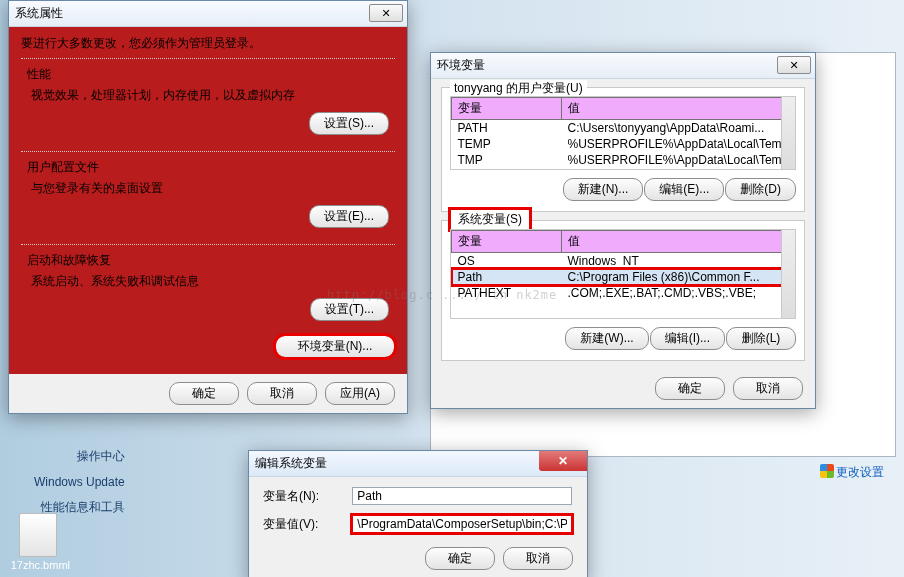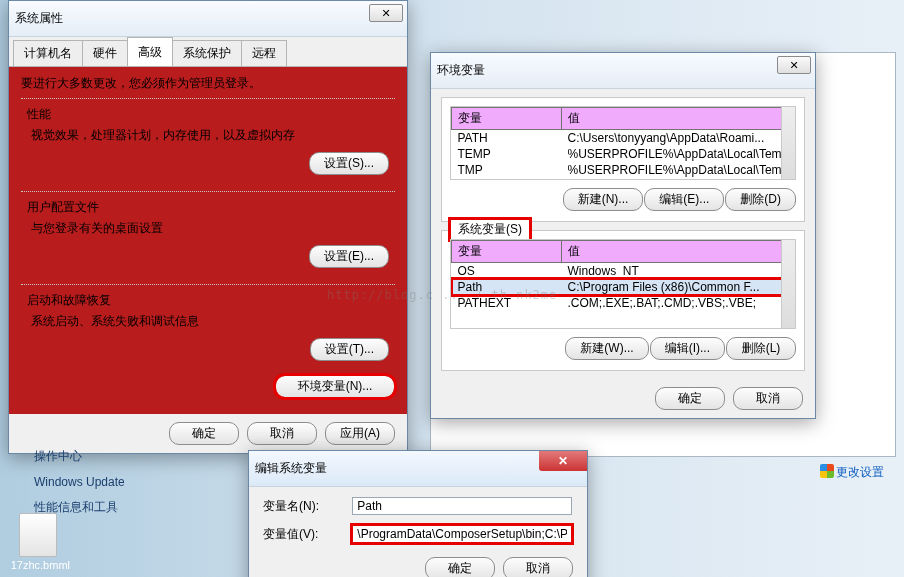--- a/index.html
+++ b/index.html
@@ -32,21 +32,21 @@
     background:
       conic-gradient(#e84a1e 0 90deg, #6cbb2a 90deg 180deg, #f6c40f 180deg 270deg, #2a8ee3 270deg 360deg);
   }
   .window {
     position: absolute;
     background: #f0f0f0;
     border: 1px solid #6b88a6;
     box-shadow: 0 4px 18px rgba(0,0,0,.35);
   }
   .titlebar {
-    height: 36px;
+    height: 26px;
     background: linear-gradient(#f8fbff,#e5edf6);
     border-bottom: 1px solid #c9d4df;
     display: flex;
     align-items: center;
     padding: 0 6px;
     position: relative;
   }
   .titlebar .title { flex: 1; }
   .close-x, .win-close {
     position: absolute;
@@ -179,20 +179,21 @@
   .under-btns {
     display: flex;
     justify-content: flex-end;
     gap: 1px;
     margin-top: 8px;
   }
   .sidebar-links {
     position: absolute;
     left: 34px;
     top: 448px;
+    text-align: right;
   }
   .sidebar-links a {
     display: block;
     color: #1a3e6d;
     text-decoration: none;
     margin-bottom: 10px;
   }
   .change-settings {
     position: absolute;
     right: 20px; top: 464px;
@@ -250,27 +251,20 @@
 <div class="desktop-bg"></div>
 <div class="win-orb"></div>
 
 <div class="panel-border" style="left:430px; top:52px; right:8px; height:405px;"></div>
 
 <div class="window" style="left:8px; top:0; width:400px;">
   <div class="titlebar">
     <span class="title">系统属性</span>
     <span class="close-x">✕</span>
   </div>
-  <div class="tabs">
-    <div class="tab">计算机名</div>
-    <div class="tab">硬件</div>
-    <div class="tab active">高级</div>
-    <div class="tab">系统保护</div>
-    <div class="tab">远程</div>
-  </div>
   <div class="tab-body">
     <div>要进行大多数更改，您必须作为管理员登录。</div>
 
     <div class="section">
       <h4>性能</h4>
       <p>视觉效果，处理器计划，内存使用，以及虚拟内存</p>
       <div class="btn-row-right">
         <span class="btn">设置(S)...</span>
       </div>
     </div>
@@ -302,20 +296,21 @@
   </div>
 </div>
 
 <div class="window" style="left:430px; top:52px; width:386px;">
   <div class="titlebar">
     <span class="title">环境变量</span>
     <span class="close-x">✕</span>
   </div>
 
   <div class="groupbox">
+    <span class="legend">tonyyang 的用户变量(U)</span>
     <div class="vars-scroll">
       <table class="vars">
         <tbody>
             <tr>
               <th style="width:110px">变量</th>
             <th>值</th>
             </tr>
         <tr>
               <td>PATH</td>
               <td>C:\Users\tonyyang\AppData\Roami...</td>

